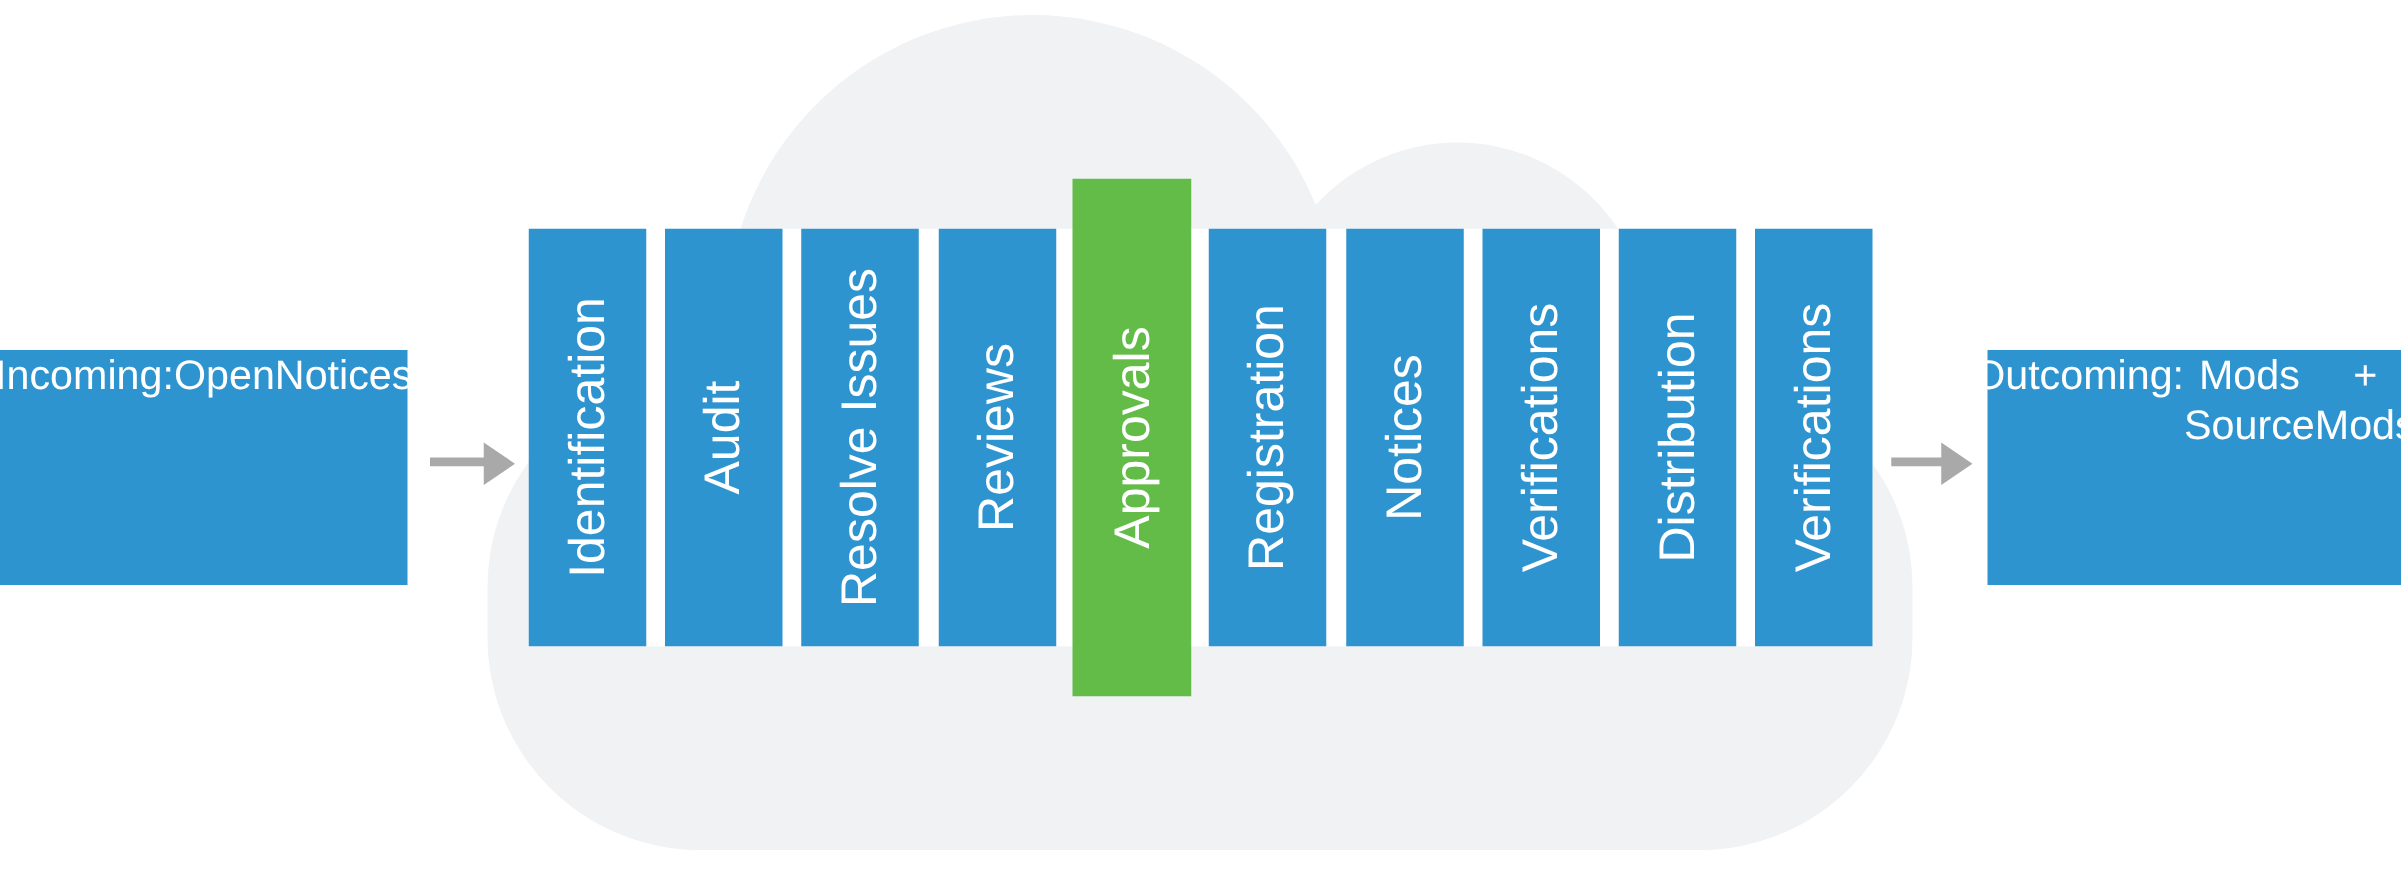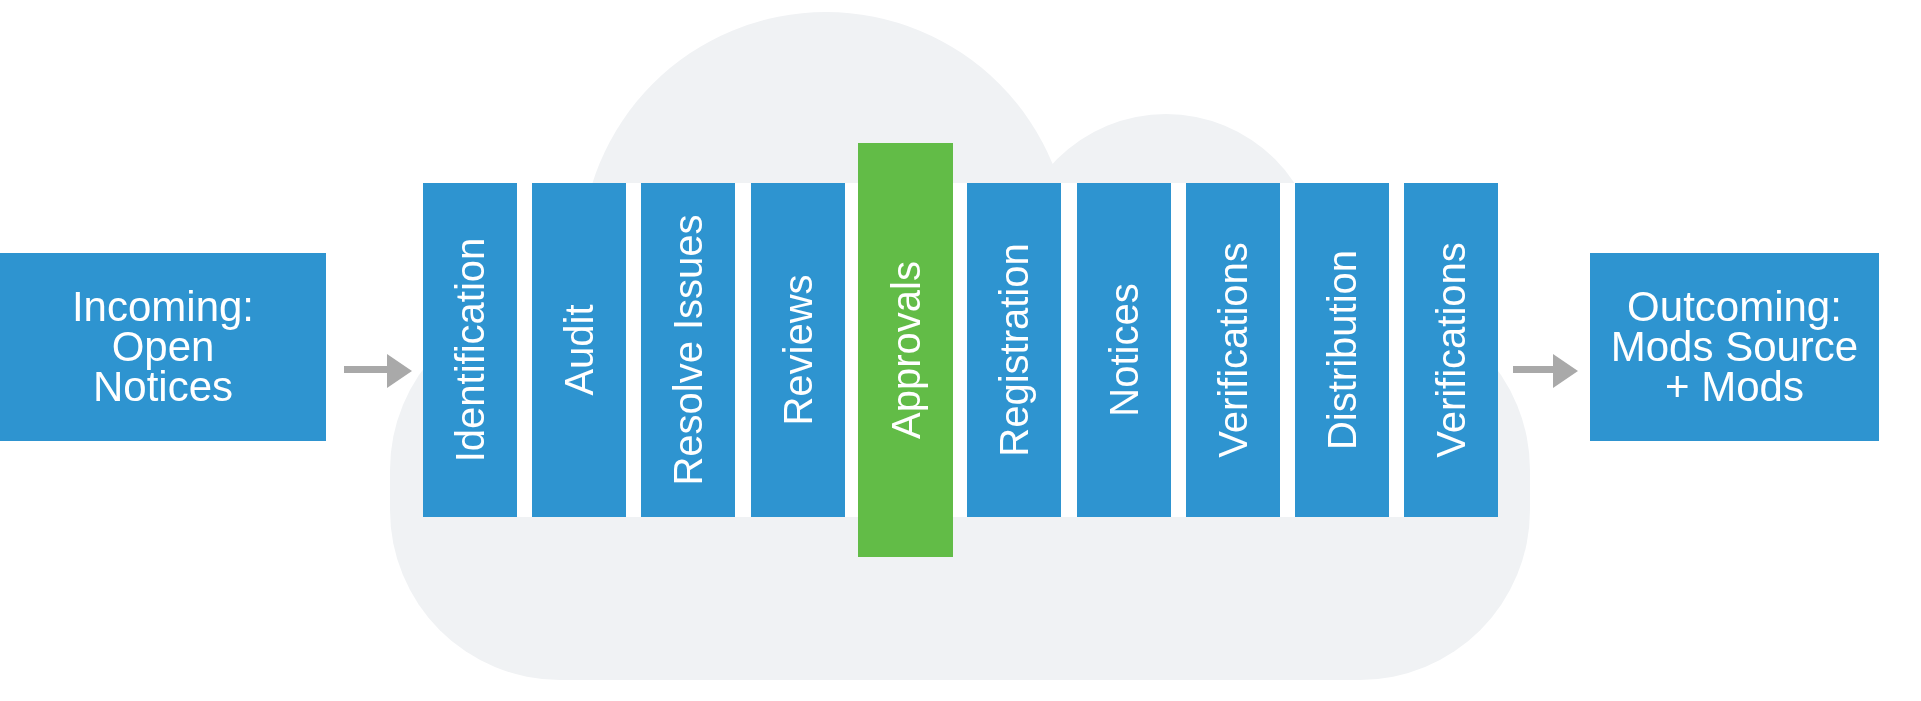--- a/index.html
+++ b/index.html
@@ -66,33 +66,33 @@
     transform: rotate(-90deg);
     white-space: nowrap;
     color: var(--text, #ffffff);
     font-size: 40px;
     line-height: 1;
   }
 
   
   .endbox {
     position: absolute;
-    top: 253px;
+    top: 280px;
     height: 188px;
     background: var(--bar-blue, #2E94D0);
     color: var(--text, #ffffff);
     display: flex;
-    flex-direction: column;
+    flex-direction: row;
     justify-content: center;
     text-align: center;
-    font-size: 42px;
+    font-size: 33px;
     line-height: 40px;
   }
   .endbox.left  { left: 0;      width: 326px; }
-  .endbox.right { left: 1590px; width: 289px; }
+  .endbox.right { left: 1590px; width: 331px; }
 
   
   .arrow {
     position: absolute;
     top: 354px;
     height: 34px;
   }
   .arrow .shaft {
     position: absolute;
     left: 0; top: 12px;

